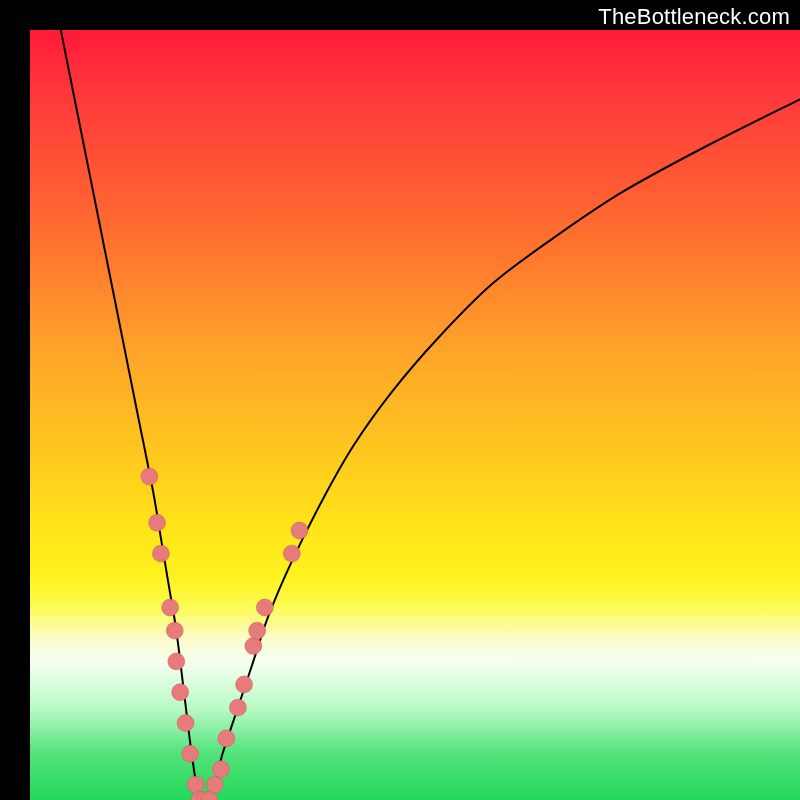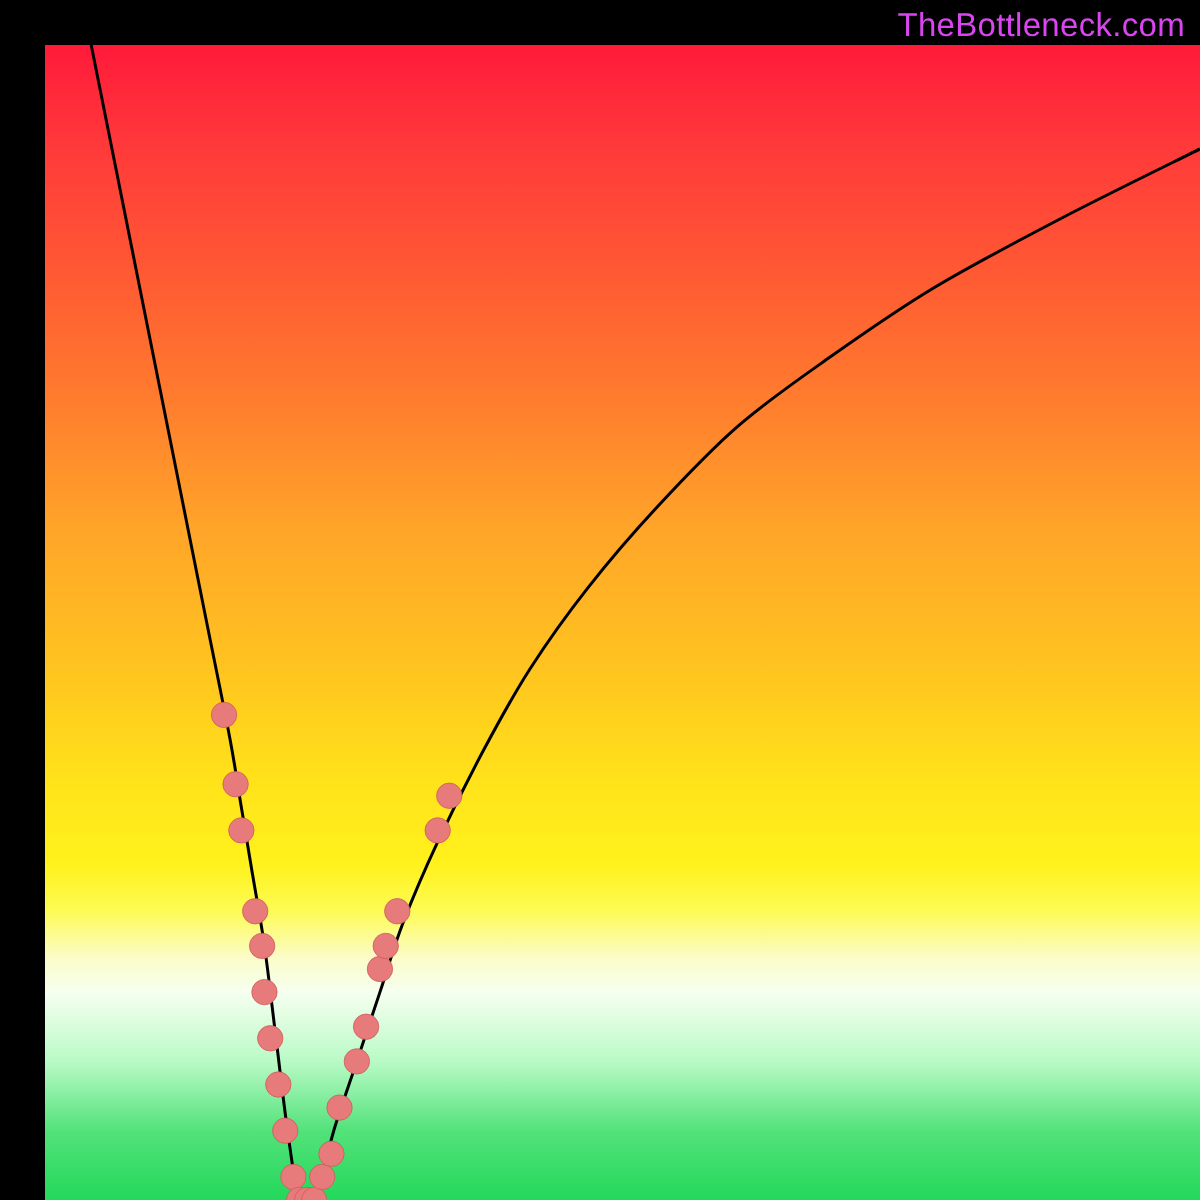--- a/index.html
+++ b/index.html
@@ -42,21 +42,21 @@
       #f6fff0 82%,
       #b9fac6 88%,
       #53e27a 94%,
       #23d85b 100%
     );
   }
   .watermark {
     position: absolute;
     top: 4px;
     right: 10px;
-    color: #d946ef;
+    color: #ffffff;
     font-size: 22px;
     font-weight: 500;
     letter-spacing: 0.2px;
     user-select: none;
   }
   svg.curve {
     position: absolute;
     inset: 0;
   }
 </style>

